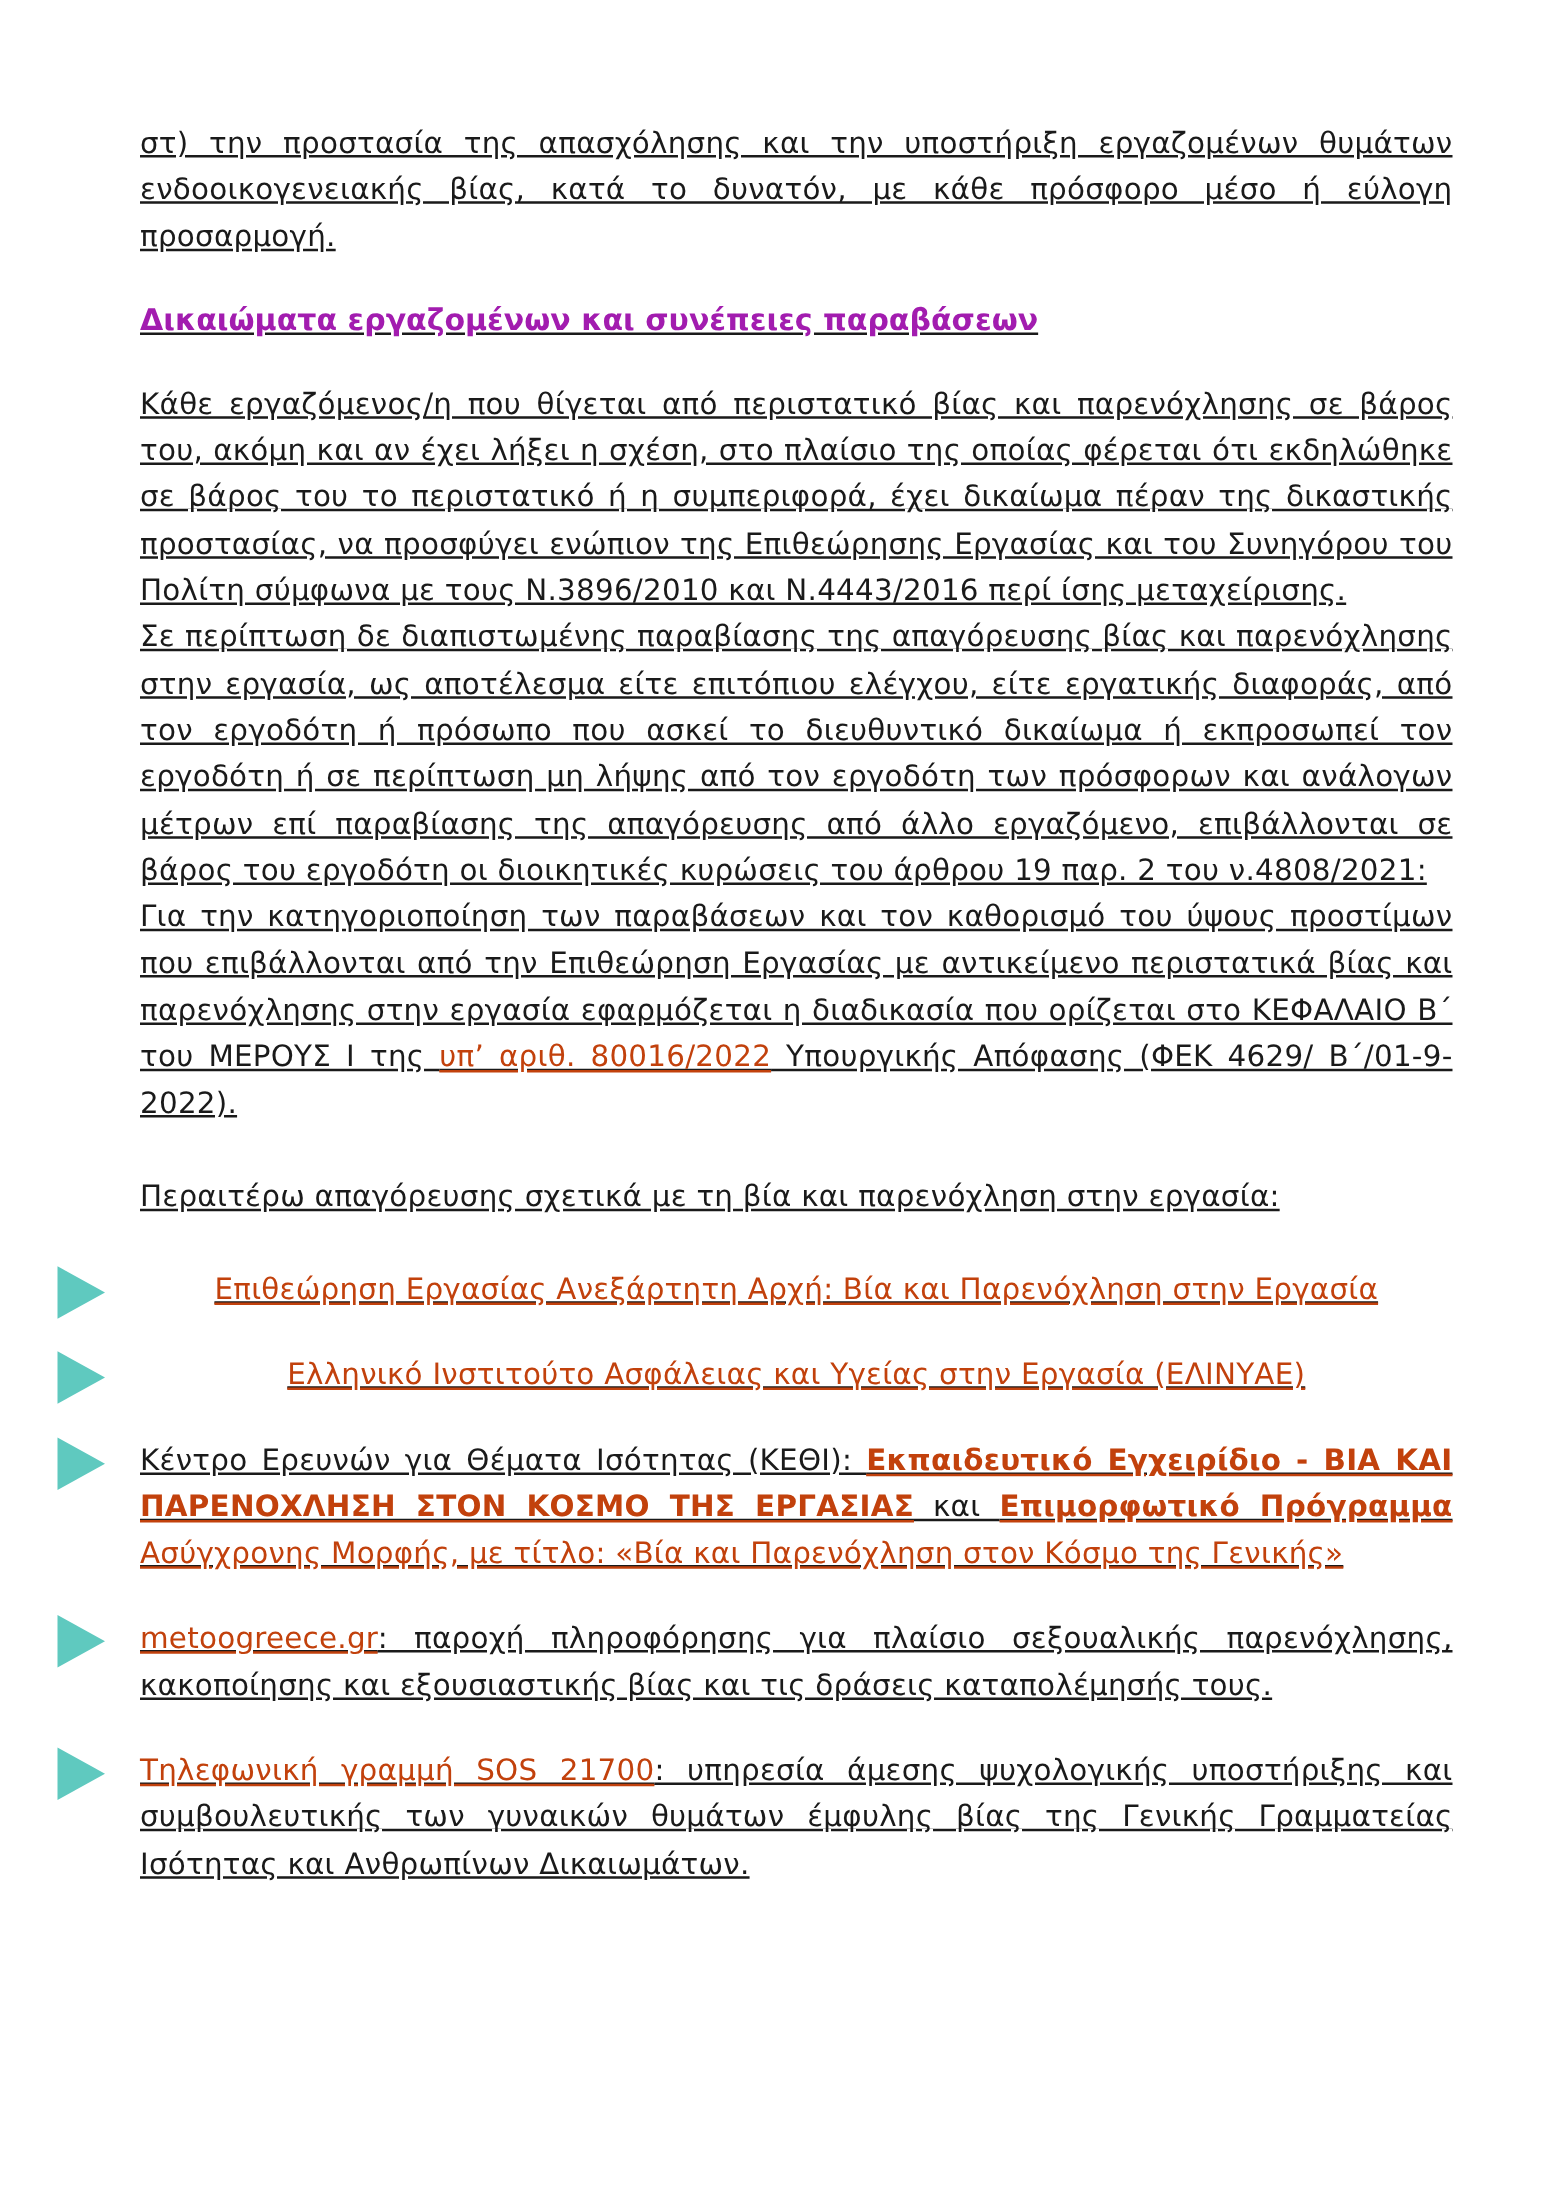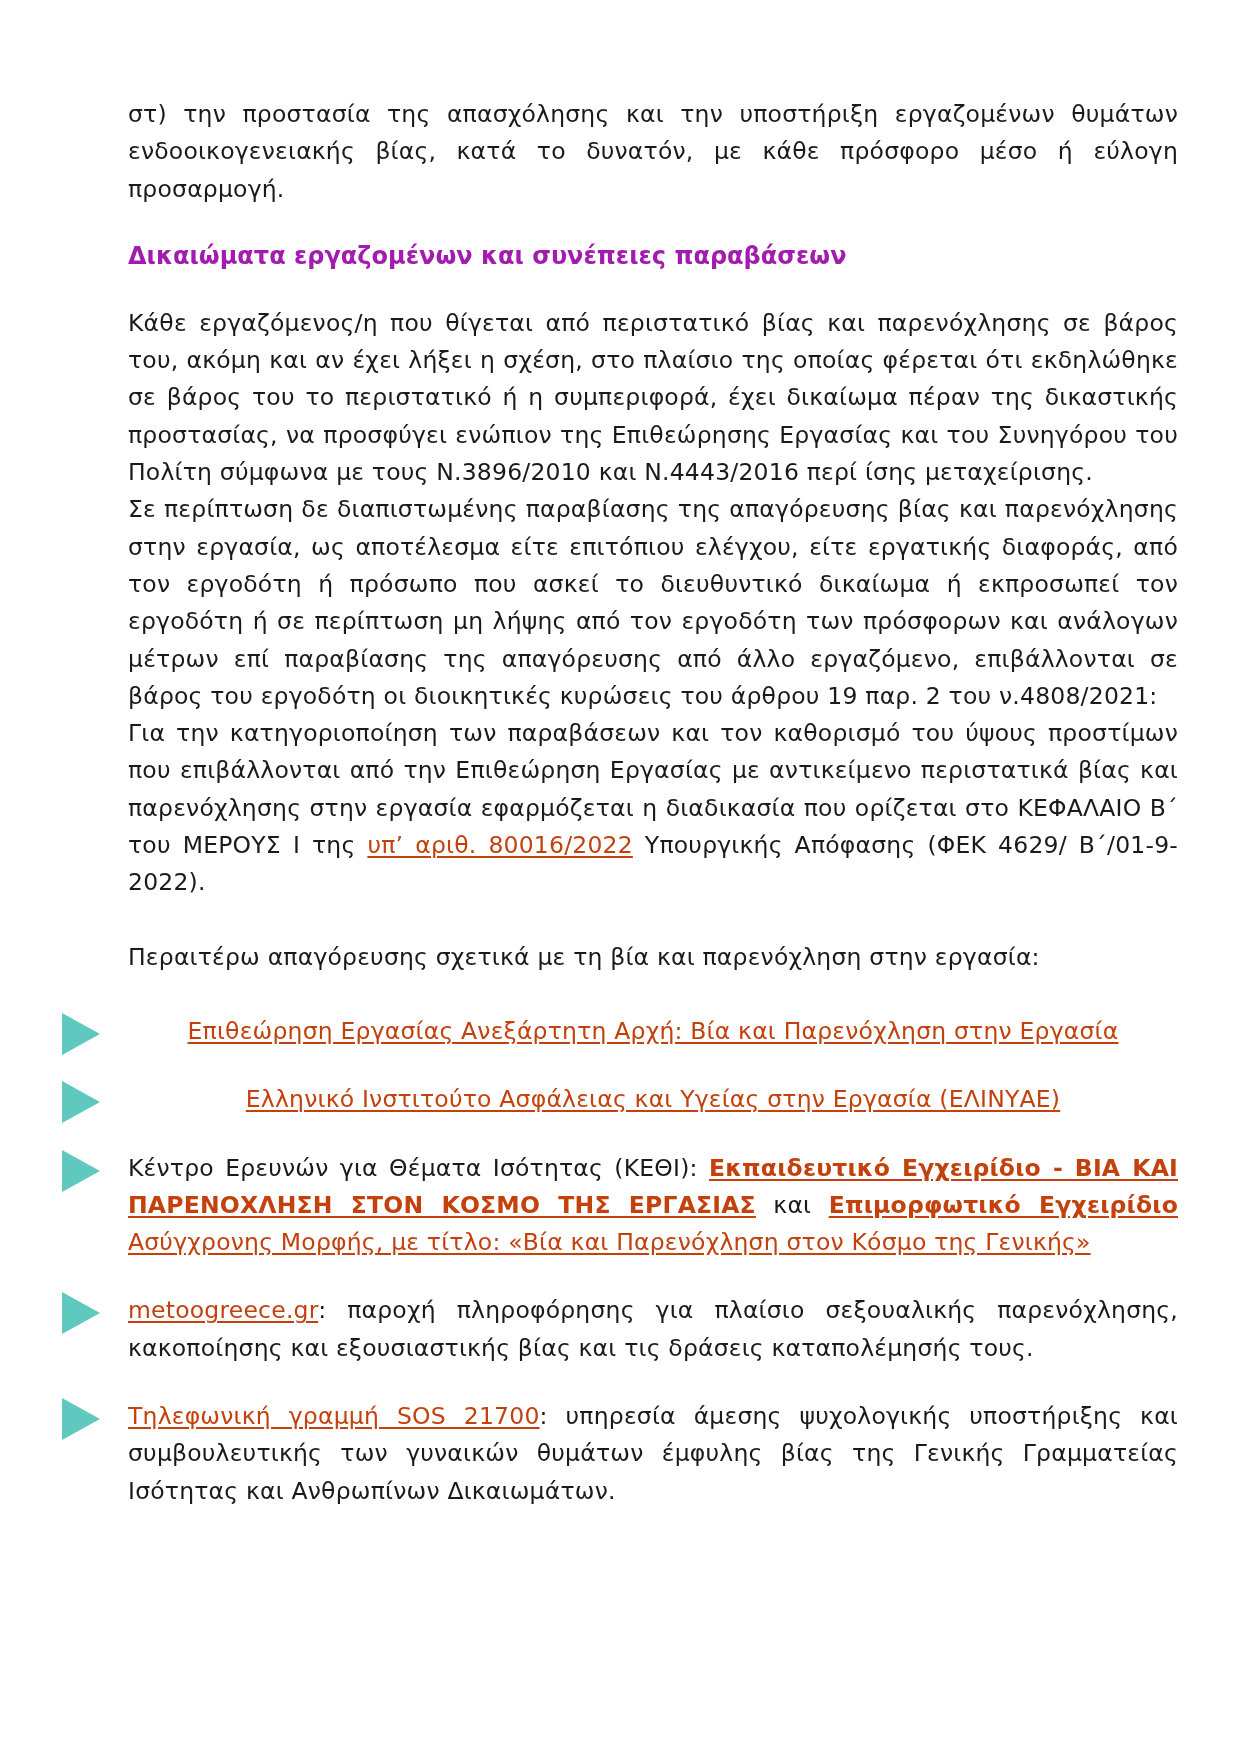--- a/index.html
+++ b/index.html
@@ -1,18 +1,18 @@
 <!DOCTYPE html>
 <html><head>
 <meta charset="utf-8">
 <style>
   html, body { margin: 0; padding: 0; background: #ffffff; }
   body { width: 1241px; height: 1755px; position: relative; overflow: hidden;
          font-family: "DejaVu Sans", "Liberation Sans", sans-serif; color: #1a1a1a; }
-  .page { position: absolute; left: 128px; top: 96px; width: 1050px; }
+  .page { position: absolute; left: 112px; top: 96px; width: 1050px; text-decoration: underline; }
   p { margin: 0; font-size: 23.5px; line-height: 37.3px; text-align: justify; letter-spacing: 0.2px; }
   h2 { margin: 0; font-size: 24px; font-weight: bold; line-height: 37px; color: #a21caf; }
   a, .link { color: #c2410c; text-decoration: underline; text-underline-offset: 3px; }
   .bold-link { font-weight: bold; }
   .gap-sm { height: 37px; }
   .gap-md { height: 30px; }
   .bullet { position: relative; margin-bottom: 31px; }
   .bullet .tri { position: absolute; left: -66px; top: 0px; width: 0; height: 0;
                  border-top: 21px solid transparent; border-bottom: 21px solid transparent;
                  border-left: 38px solid #5fc9bf; }
@@ -46,21 +46,21 @@
       <p style="text-align:center"><a class="link">Επιθεώρηση Εργασίας Ανεξάρτητη Αρχή: Βία και Παρενόχληση στην Εργασία</a></p>
     </div>
 
     <div class="bullet">
       <span class="tri"></span>
       <p style="text-align:center"><a class="link">Ελληνικό Ινστιτούτο Ασφάλειας και Υγείας στην Εργασία (ΕΛΙΝΥΑΕ)</a></p>
     </div>
 
     <div class="bullet">
       <span class="tri"></span>
-      <p><span>Κέντρο Ερευνών για Θέματα Ισότητας (ΚΕΘΙ): </span><a class="link bold-link">Εκπαιδευτικό Εγχειρίδιο - ΒΙΑ ΚΑΙ ΠΑΡΕΝΟΧΛΗΣΗ ΣΤΟΝ ΚΟΣΜΟ ΤΗΣ ΕΡΓΑΣΙΑΣ</a><span> και </span><a class="link"><b>Επιμορφωτικό Εγχειρίδιο</b><span> Ασύγχρονης Μορφής, με τίτλο: «Βία και Παρενόχληση στον Κόσμο της Γενικής»</span></a></p>
+      <p><span>Κέντρο Ερευνών για Θέματα Ισότητας (ΚΕΘΙ): </span><a class="link bold-link">Εκπαιδευτικό Εγχειρίδιο - ΒΙΑ ΚΑΙ ΠΑΡΕΝΟΧΛΗΣΗ ΣΤΟΝ ΚΟΣΜΟ ΤΗΣ ΕΡΓΑΣΙΑΣ</a><span> και </span><a class="link"><b>Επιμορφωτικό Πρόγραμμα</b><span> Ασύγχρονης Μορφής, με τίτλο: «Βία και Παρενόχληση στον Κόσμο της Γενικής»</span></a></p>
     </div>
 
     <div class="bullet">
       <span class="tri"></span>
       <p><a class="link">metoogreece.gr</a><span>: παροχή πληροφόρησης για πλαίσιο σεξουαλικής παρενόχλησης, κακοποίησης και εξουσιαστικής βίας και τις δράσεις καταπολέμησής τους.</span></p>
     </div>
 
     <div class="bullet">
       <span class="tri"></span>
       <p><a class="link">Τηλεφωνική γραμμή SOS 21700</a><span>: υπηρεσία άμεσης ψυχολογικής υποστήριξης και συμβουλευτικής των γυναικών θυμάτων έμφυλης βίας της Γενικής Γραμματείας Ισότητας και Ανθρωπίνων Δικαιωμάτων.</span></p>

